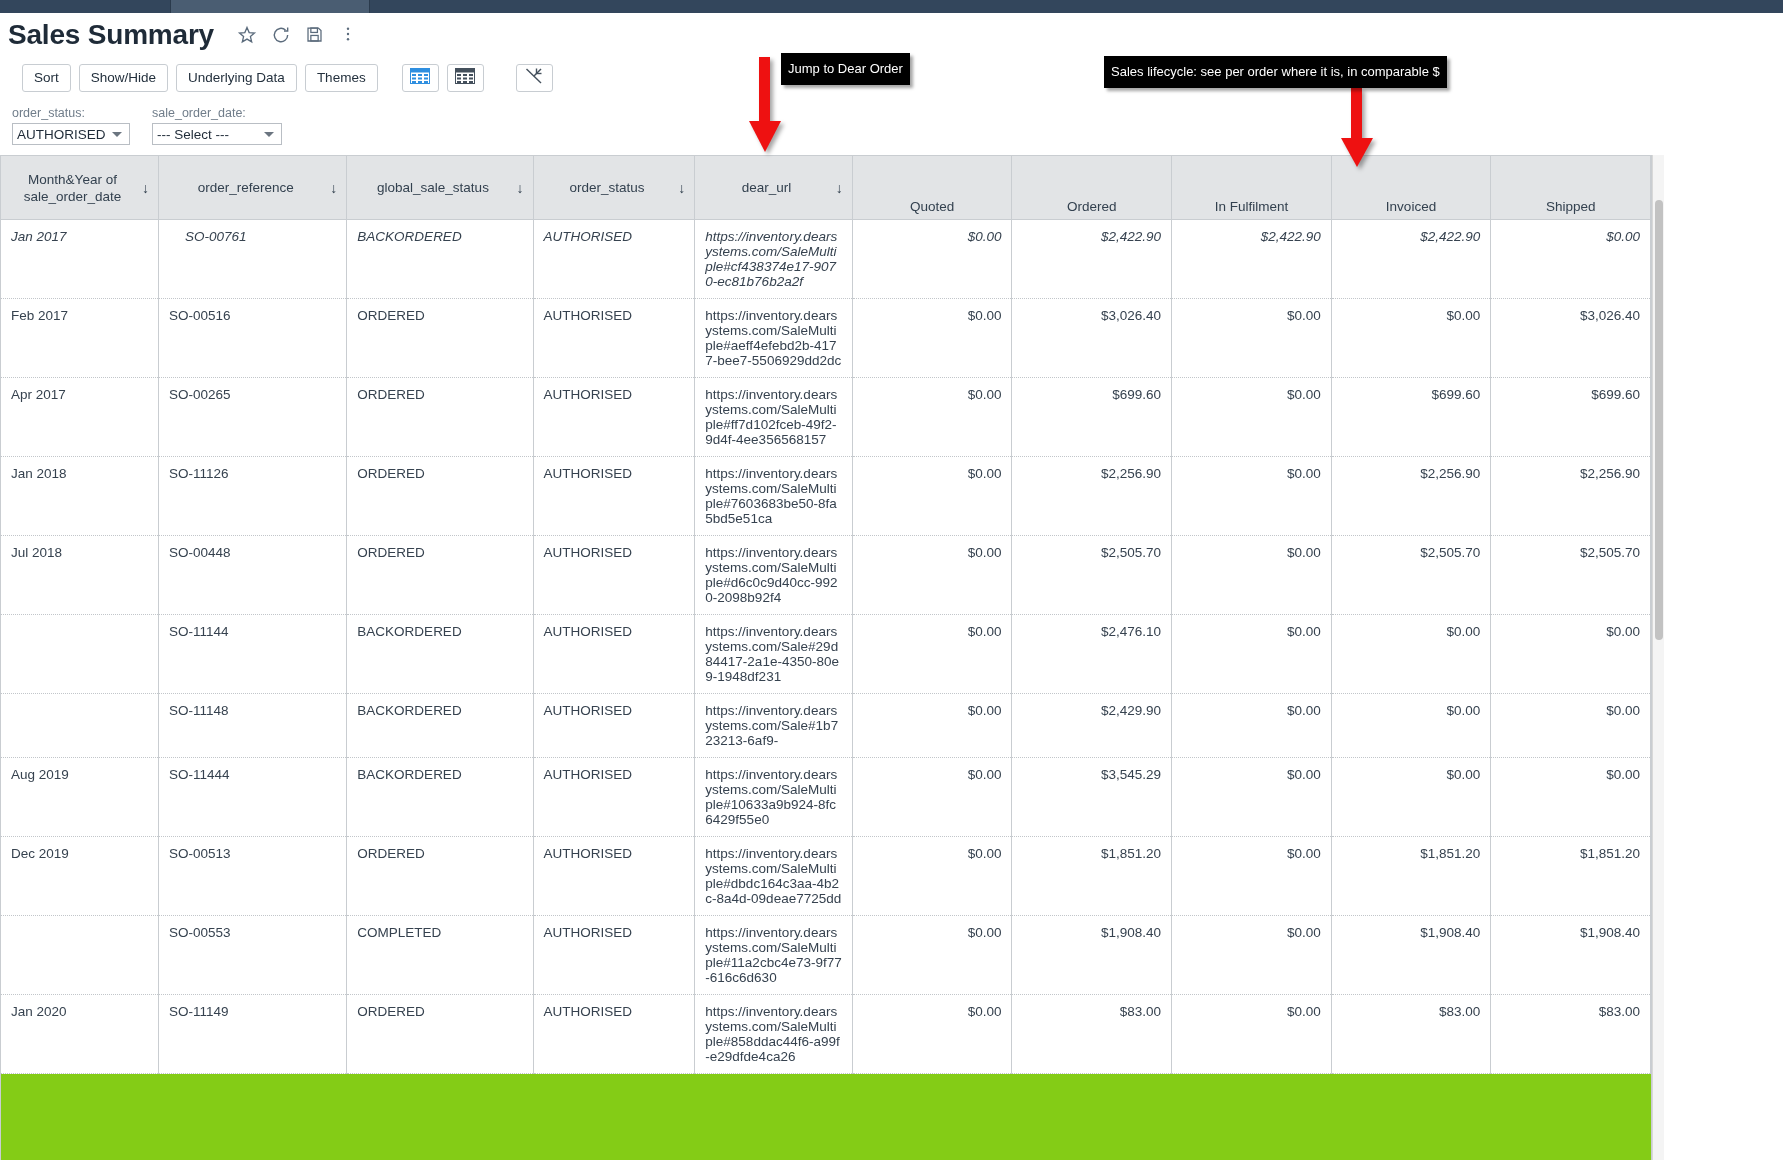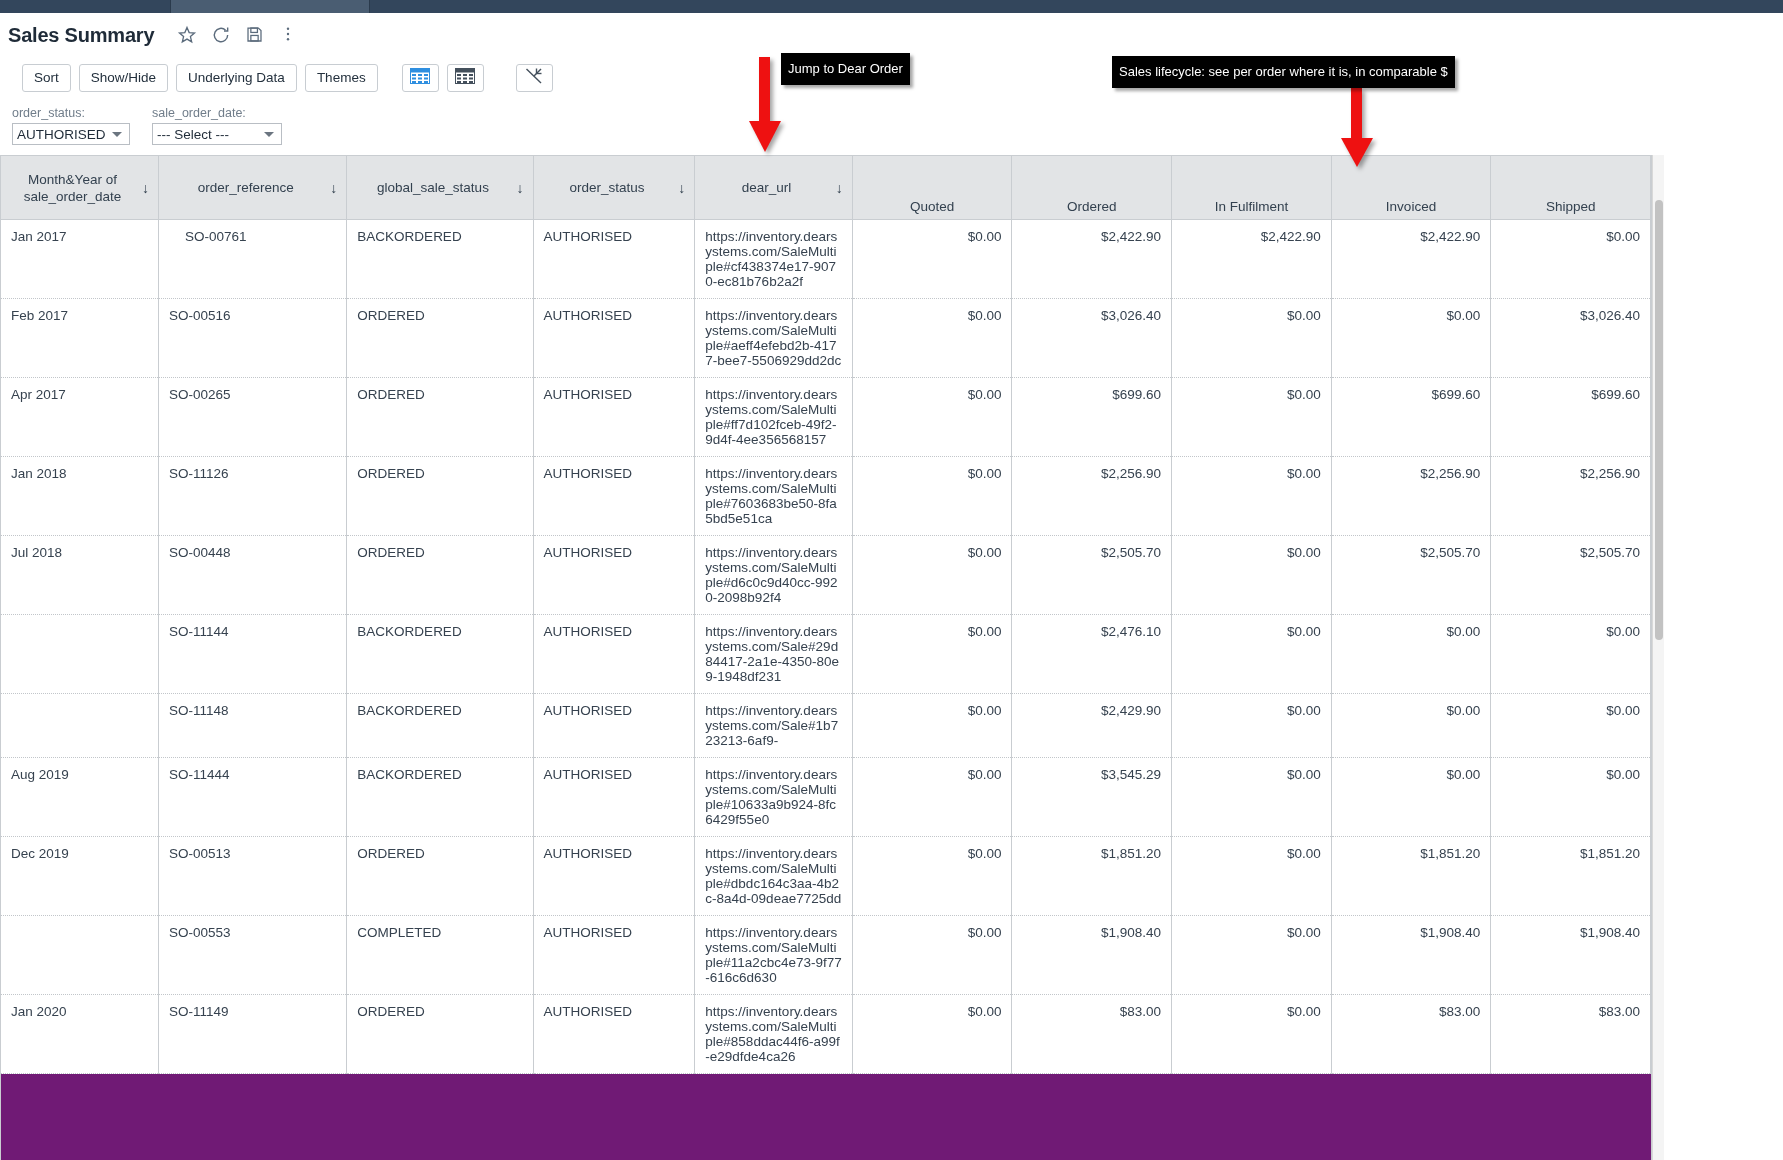--- a/index.html
+++ b/index.html
@@ -21,21 +21,21 @@
     position: absolute; top: 0; left: 170px; width: 200px; height: 13px;
     background: #4a5d72; border-left: 1px solid #2a3a4c; border-right: 1px solid #2a3a4c;
   }
 
   
   .title-row {
     position: absolute; top: 20px; left: 8px;
     display: flex; align-items: center; gap: 13px;
   }
   .page-title {
-    font-size: 20px; font-weight: bold; color: #1f2b38;
+    font-size: 28px; font-weight: bold; color: #1f2b38;
     letter-spacing: -0.2px; line-height: 30px;
   }
   .title-icons { display: flex; align-items: center; gap: 14px; margin-left: 10px; }
   .ticon { width: 20px; height: 20px; color: #5b6b7c; display:inline-block; }
   .ticon svg { display:block; }
 
   
   .toolbar {
     position: absolute; top: 64px; left: 22px;
     display: flex; align-items: center; gap: 8px;
@@ -76,21 +76,21 @@
     border-right: 5px solid transparent; border-top: 5px solid #6b7580;
     pointer-events: none;
   }
 
   
   .table-wrap {
     position: absolute; top: 155px; left: 0;
     width: 1652px; height: 1005px;
     border: 1px solid #c9cdd1;
     border-bottom: none;
-    background: #701a75;
+    background: #84cc16;
     overflow: hidden;
   }
   table.grid { border-collapse: collapse; width: 1650px; table-layout: fixed; }
   table.grid th {
     background: #e2e4e6;
     border-right: 1px solid #c9cdd1;
     border-bottom: 1px solid #c9cdd1;
     height: 45px;
     font-size: 13.5px; font-weight: normal; color: #33414f;
     padding: 4px 10px; vertical-align: middle;
@@ -134,21 +134,21 @@
   .callout {
     position: absolute;
     background: #000; color: #fff;
     font-family: "Liberation Sans", sans-serif;
     font-size: 13px; line-height: 25px;
     padding: 3px 7px 4px 7px;
     white-space: nowrap;
     box-shadow: 3px 3px 3px rgba(0,0,0,0.35);
   }
   #callout-1 { top: 53px; left: 781px; }
-  #callout-2 { top: 56px; left: 1104px; margin-left: 8px; }
+  #callout-2 { top: 56px; left: 1104px; }
 
   .arrow { position: absolute; }
   .arrow svg { display: block; filter: drop-shadow(3px 3px 2px rgba(0,0,0,0.35)); }
   #arrow-1 { top: 57px; left: 748px; }
   #arrow-2 { top: 88px; left: 1340px; }
 </style>
 </head>
 <body>
 
 <div id="app">
@@ -313,21 +313,21 @@
           </th>
           <th class="num">
             <span class="th-inner">Invoiced</span>
           </th>
           <th class="num">
             <span class="th-inner">Shipped</span>
           </th>
         </tr>
       </thead>
       <tbody id="grid-body">
-          <tr style="height: 68px;">
+          <tr style="height: 68px; font-style: italic;">
             <td class="c-date" style="height: 68px;">Jan 2017</td>
             <td class="c-ref" style="height: 68px; padding-left: 26px;">SO-00761</td>
             <td class="c-gstat" style="height: 68px;">BACKORDERED</td>
             <td class="c-ostat" style="height: 68px;">AUTHORISED</td>
             <td class="c-url" style="height: 68px;">https://inventory.dearsystems.com/SaleMultiple#cf438374e17-9070-ec81b76b2a2f</td>
             <td class="num" style="height: 68px;">$0.00</td>
             <td class="num" style="height: 68px;">$2,422.90</td>
             <td class="num" style="height: 68px;">$2,422.90</td>
             <td class="num" style="height: 68px;">$2,422.90</td>
             <td class="num" style="height: 68px;">$0.00</td>

